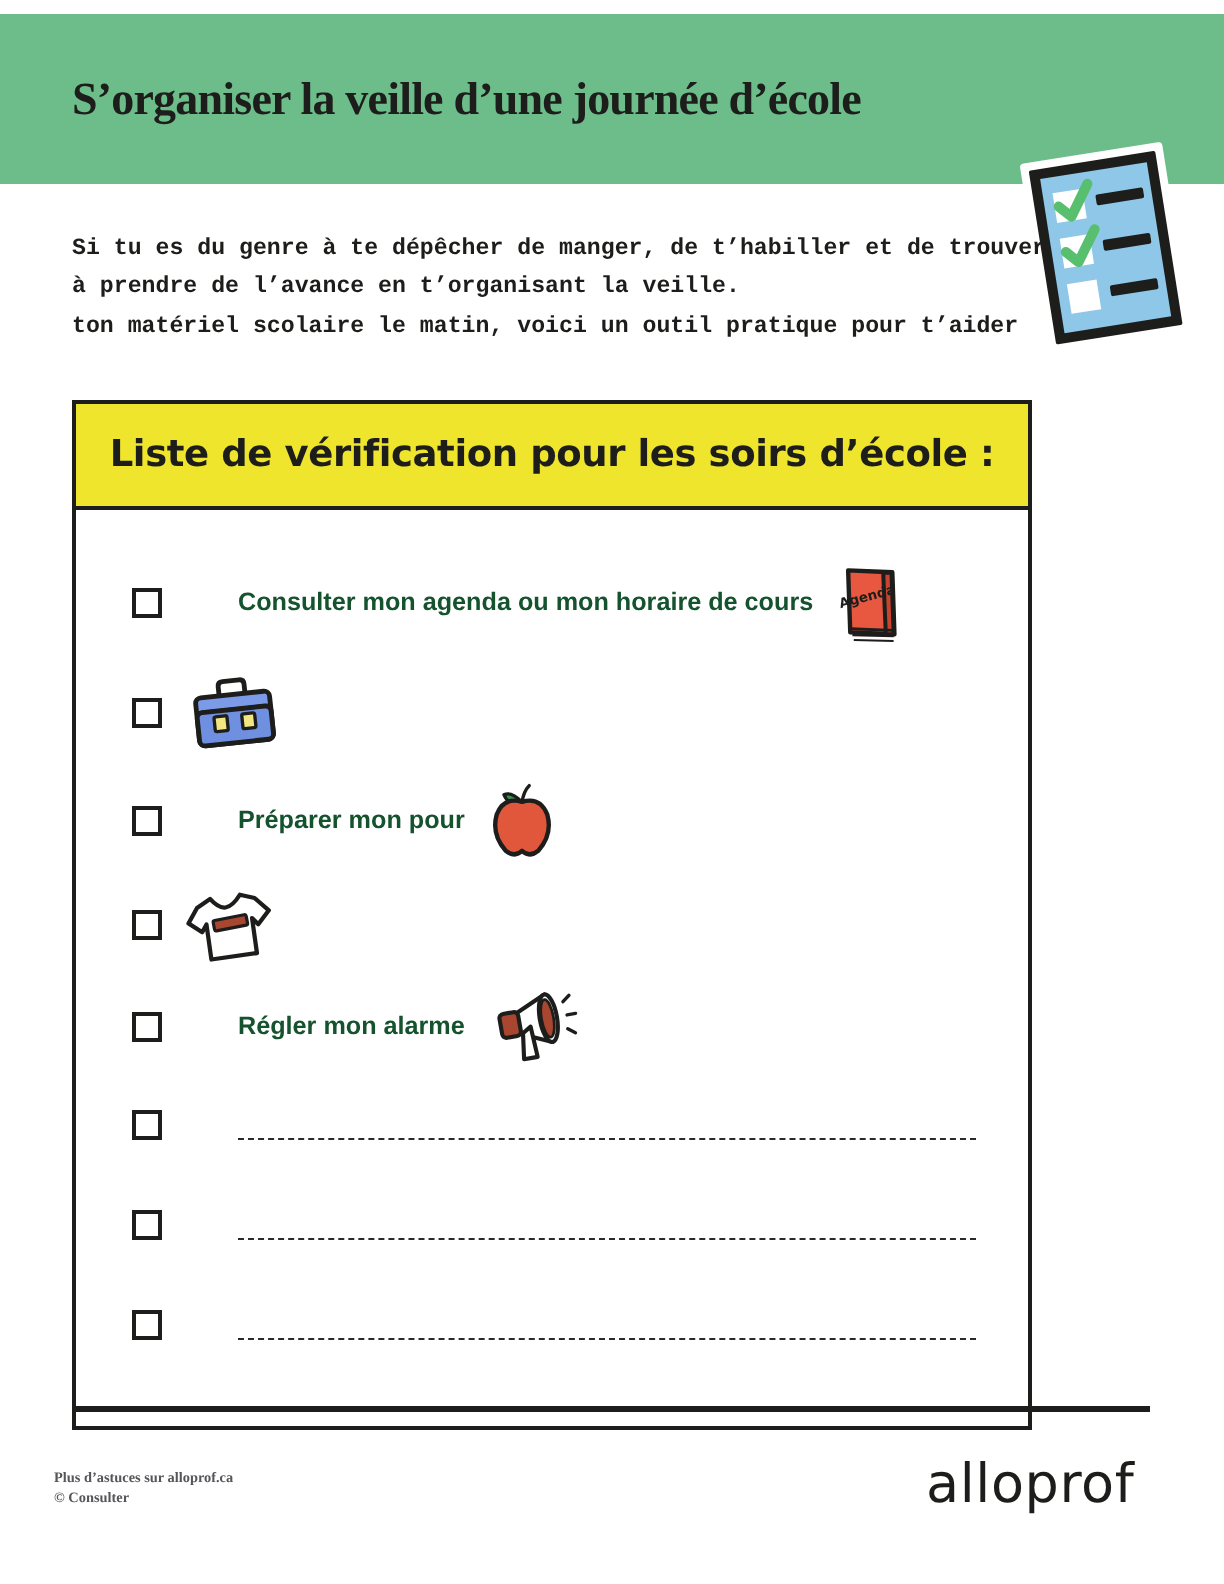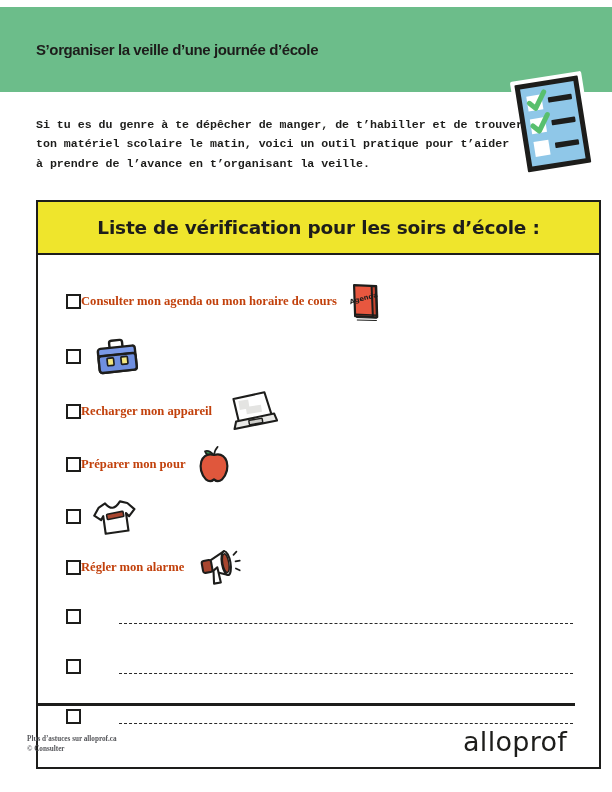--- a/index.html
+++ b/index.html
@@ -22,25 +22,25 @@
     left: 0;
     top: 7px;
     width: 612px;
     height: 85px;
     background: #6cbd8a;
     display: flex;
     align-items: center;
   }
   .header-title {
     margin-left: 36px;
-    font-size: 15px;
+    font-size: 23px;
     font-weight: 800;
     letter-spacing: -0.4px;
     color: #1d1d1b;
-    font-family: Liberation Sans, sans-serif;
+    font-family: Liberation Serif, serif;
     white-space: nowrap;
   }
 
   
   .intro {
     position: absolute;
     left: 36px;
     top: 115px;
     width: 490px;
     font-size: 11.6px;
@@ -58,21 +58,21 @@
     top: 68px;
     width: 115px;
     height: 115px;
   }
 
   
   .checklist-card {
     position: absolute;
     left: 36px;
     top: 200px;
-    width: 565px;
+    width: 480px;
     border: 2.5px solid #1d1d1b;
     box-sizing: border-box;
     background: #ffffff;
   }
   .checklist-header {
     background: #efe52c;
     border-bottom: 2.5px solid #1d1d1b;
     height: 51px;
     display: flex;
     align-items: center;
@@ -100,25 +100,26 @@
   }
   .checkbox {
     width: 15px;
     height: 15px;
     border: 2.5px solid #1d1d1b;
     box-sizing: border-box;
     margin-left: 28px;
     flex: 0 0 auto;
   }
   .row-label {
+    margin-left: 38px;
     font-size: 12.6px;
     font-weight: 800;
     line-height: 1.33;
-    color: #c2410c;
-    font-family: Liberation Serif, serif;
+    color: #14532d;
+    font-family: Liberation Sans, sans-serif;
     white-space: pre-line;
   }
   .row-icon {
     margin-left: 10px;
     flex: 0 0 auto;
     display: flex;
     align-items: center;
   }
   .dotted-line {
     margin-left: 38px;
@@ -181,22 +182,22 @@
       <rect x="57" y="52" width="24" height="5.5" rx="1" fill="#1d1d1b"></rect>
 
       <rect x="36" y="71" width="15" height="15" fill="#ffffff"></rect>
       <rect x="57" y="75" width="24" height="5.5" rx="1" fill="#1d1d1b"></rect>
     </g>
   </svg>
 </div>
 
 <div class="intro">
   <div>Si tu es du genre à te dépêcher de manger, de t’habiller et de trouver</div>
+  <div>à prendre de l’avance en t’organisant la veille.</div>
   <div>ton matériel scolaire le matin, voici un outil pratique pour t’aider</div>
-  <div>à prendre de l’avance en t’organisant la veille.</div>
 </div>
 
 <div class="checklist-card">
 
   <div class="checklist-header">
     <div class="checklist-header-text">Liste de vérification pour les soirs d’école :</div>
   </div>
 
   <div class="checklist-body">
 
@@ -226,35 +227,20 @@
             <rect x="8" y="14" width="40" height="26" rx="3" fill="#7b9ae8" stroke="#1d1d1b" stroke-width="2.6"></rect>
             <path d="M8 22 L48 22" stroke="#1d1d1b" stroke-width="2.2"></path>
             <rect x="8" y="22" width="40" height="18" rx="3" fill="#6f8fe0" stroke="#1d1d1b" stroke-width="2.6"></rect>
             <rect x="17" y="25" width="7" height="8" rx="1" fill="#f2e680" stroke="#1d1d1b" stroke-width="1.8"></rect>
             <rect x="32" y="25" width="7" height="8" rx="1" fill="#f2e680" stroke="#1d1d1b" stroke-width="1.8"></rect>
           </g>
         </svg>
       </div>
     </div>
 
-    <div class="check-row">
-      <div class="checkbox"></div>
-      <div class="row-label">Recharger mon appareil</div>
-      <div class="row-icon">
-        <svg viewBox="0 0 62 48" width="56" height="44">
-          <g transform="rotate(-9 31 24)">
-            <path d="M15 8 L50 6 L54 32 L17 34 Z" fill="#ffffff" stroke="#1d1d1b" stroke-width="2.3" stroke-linejoin="round"></path>
-            <rect x="20" y="11" width="11" height="10" fill="#e4e4e2"></rect>
-            <rect x="27" y="19" width="17" height="8" fill="#e4e4e2"></rect>
-            <path d="M14 33 L57 31 L59 39 L11 41 Z" fill="#e9e9e7" stroke="#1d1d1b" stroke-width="2.3" stroke-linejoin="round"></path>
-            <rect x="28" y="34" width="15" height="5" rx="1" fill="#cfcfcb" stroke="#1d1d1b" stroke-width="1.6"></rect>
-          </g>
-        </svg>
-      </div>
-    </div>
 
     <div class="check-row">
       <div class="checkbox"></div>
       <div class="row-label">Préparer mon pour</div>
       <div class="row-icon">
         <svg viewBox="0 0 42 46" width="38" height="42">
           <path d="M21 13 Q15 7 11 9 Q13 14 19 15" fill="#3a8f4e" stroke="#1d1d1b" stroke-width="1.8" stroke-linejoin="round"></path>
           <path d="M21 13 Q22 7 25 4" fill="none" stroke="#1d1d1b" stroke-width="1.9" stroke-linecap="round"></path>
           <path d="M21 13 Q11 10 7 20 Q4 31 12 40 Q17 44 21 40 Q25 44 30 40 Q38 31 35 20 Q31 10 21 13 Z" fill="#e0573c" stroke="#1d1d1b" stroke-width="2.4" stroke-linejoin="round"></path>
         </svg>

